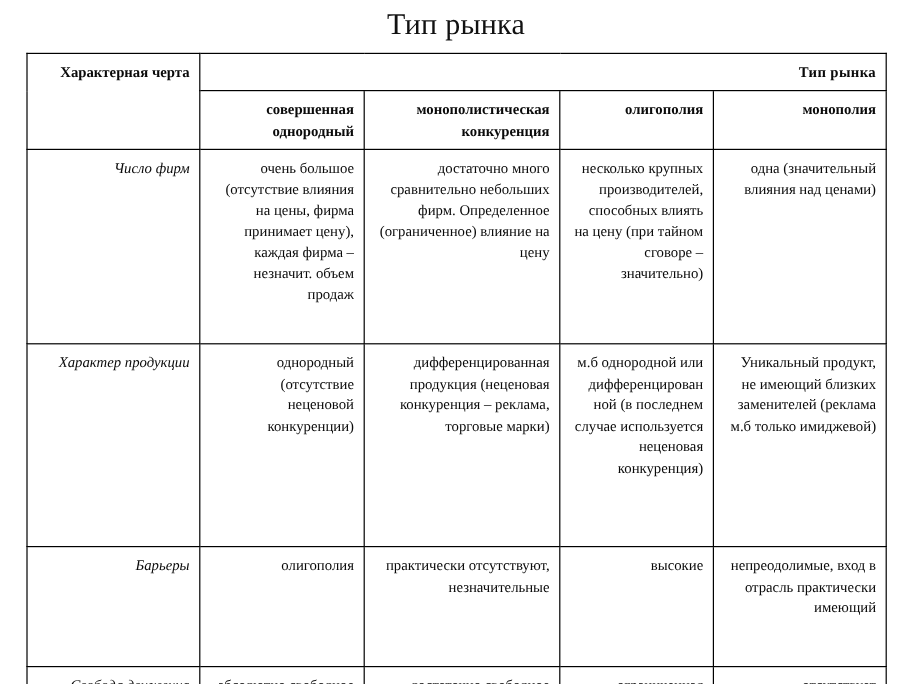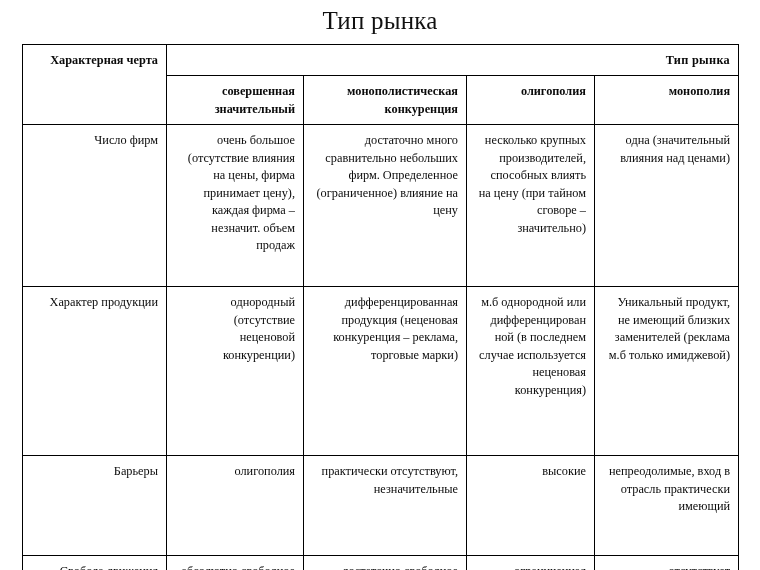--- a/index.html
+++ b/index.html
@@ -80,20 +80,21 @@
   .th-sub {
     font-weight: 700;
     vertical-align: top;
     padding-top: 9px;
     padding-bottom: 10px;
     line-height: 1.55;
   }
   td.rowhead {
     font-weight: 700;
     line-height: 1.5;
+    font-style: italic;
   }
   tr.r-firms td    { height: 148px; }
   tr.r-product td  { height: 155px; margin-left: 32px; }
   tr.r-barriers td { height: 86px; }
   tr.r-info td     { height: 54px; }
 </style>
 </head>
 <body>
 
 <div class="page">
@@ -108,21 +109,21 @@
         <col class="col-monopcomp">
         <col class="col-oligo">
         <col class="col-monopoly">
       </colgroup>
       <thead>
         <tr>
           <th class="th-feature" rowspan="2">Характерная черта</th>
           <th class="th-group" colspan="4">Тип  рынка</th>
         </tr>
         <tr>
-          <th class="th-sub">совершенная значительный</th>
+          <th class="th-sub">совершенная однородный</th>
           <th class="th-sub">монополистическая конкуренция</th>
           <th class="th-sub">олигополия</th>
           <th class="th-sub">монополия</th>
         </tr>
       </thead>
       <tbody>
 
         <tr class="r-firms">
           <td class="rowhead">Число фирм</td>
           <td>очень большое (отсутствие влияния на цены, фирма принимает цену), каждая фирма – незначит. объем продаж</td>

